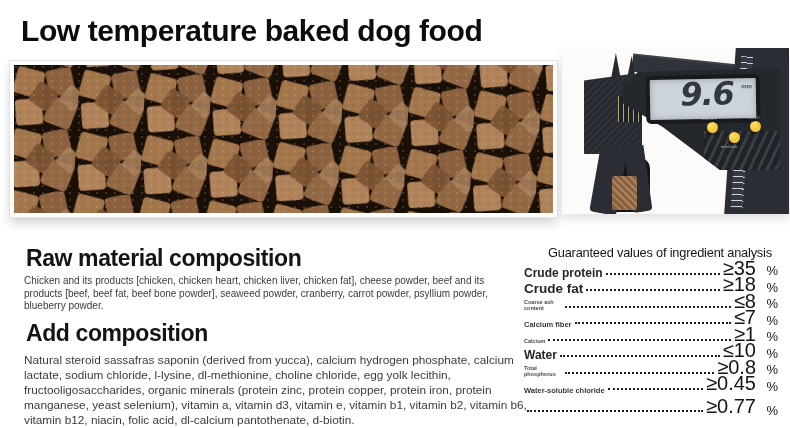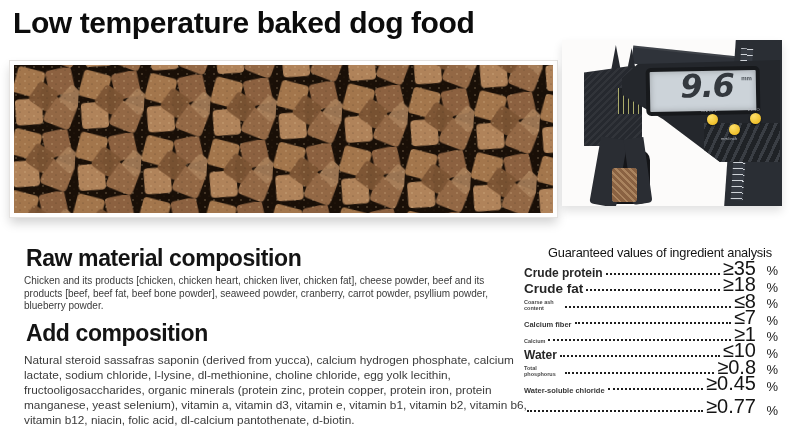--- a/index.html
+++ b/index.html
@@ -2,36 +2,35 @@
 <html><head>
 <meta charset="utf-8">
 <style>
   html,body{margin:0;padding:0;}
   body{
     width:790px;height:428px;position:relative;background:#ffffff;
     font-family:"Liberation Sans",sans-serif;overflow:hidden;color:#111;
   }
   
   .page-title{
-    position:absolute;left:13px;top:6px;margin:0;
+    position:absolute;left:13px;top:6px;margin:8px;
     font-size:30px;font-weight:bold;color:#0c0c0c;letter-spacing:-0.4px;white-space:nowrap;
   }
   
   .kibble-photo{
     position:absolute;left:10px;top:61px;width:547px;height:156px;
     background:#fff;border:4px solid #fff;box-sizing:border-box;
     box-shadow:0 0 0 1px #e5e3e1, 0 6px 10px rgba(0,0,0,.18);
   }
   .kibble-photo svg{display:block;width:100%;height:100%;}
   
   .caliper-photo{
-    position:absolute;left:562px;top:40px;width:204px;height:166px;
+    position:absolute;left:562px;top:48px;width:227px;height:166px;
     background:#fcfbfa;overflow:hidden;
     box-shadow:0 5px 9px rgba(0,0,0,.12);
-    padding-left:16px;
   }
   .cal-topbeam{position:absolute;left:70px;top:12px;width:125px;height:18px;background:#2f333a;transform:rotate(6deg);z-index:1;
     box-shadow:inset 0 2px 0 rgba(255,255,255,.08);}
   .cal-beam{position:absolute;left:168px;top:-8px;width:72px;height:184px;background:#2a2e34;transform:rotate(4deg);z-index:1;}
   .cal-beam-scale{position:absolute;left:6px;top:18px;width:12px;height:152px;background:#363b43;
     background-image:repeating-linear-gradient(180deg,#cfd3d8 0 1px,rgba(0,0,0,0) 1px 6px);}
   .cal-spike{position:absolute;background:#26292f;z-index:2;}
   .cal-spike.s1{left:48px;top:5px;width:13px;height:37px;clip-path:polygon(45% 0,100% 100%,0 85%);}
   .cal-spike.s2{left:63px;top:8px;width:12px;height:33px;clip-path:polygon(55% 0,100% 90%,0 100%);}
   .cal-jaw-block{position:absolute;left:22px;top:26px;width:58px;height:80px;background:#26292f;z-index:2;

